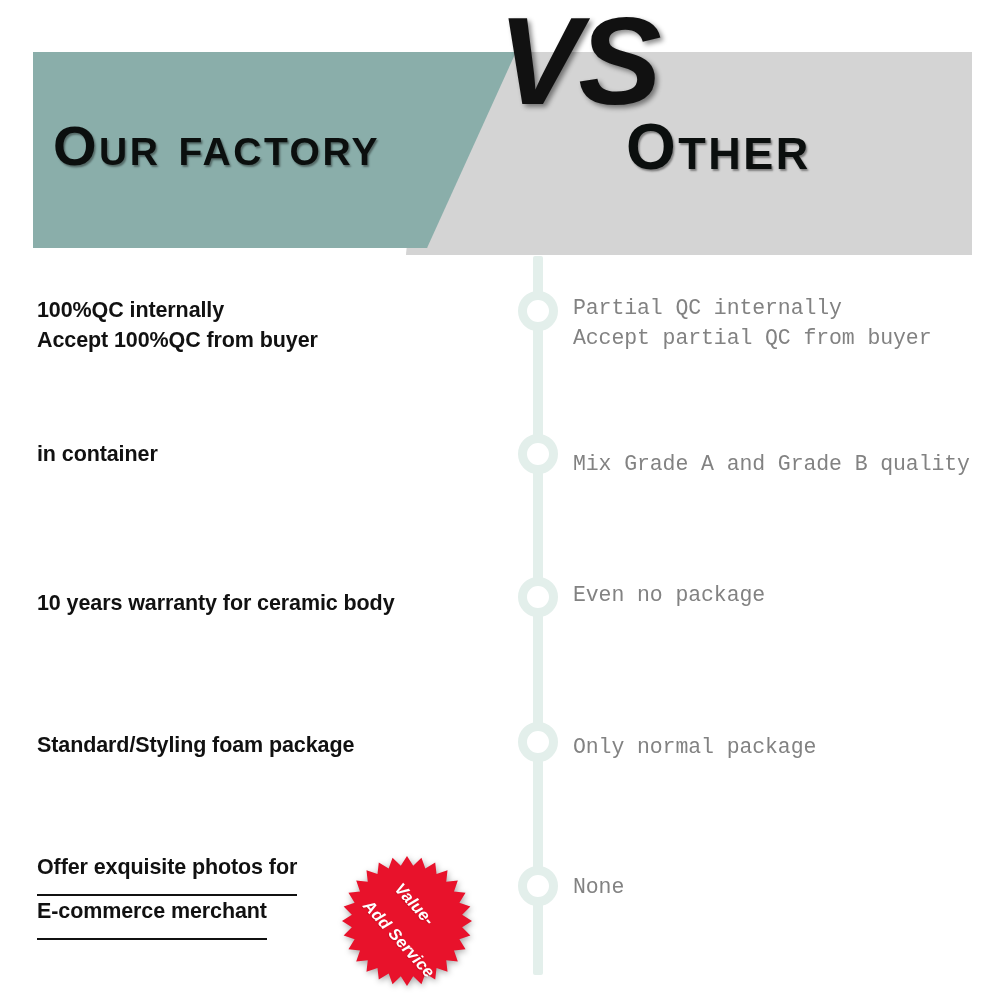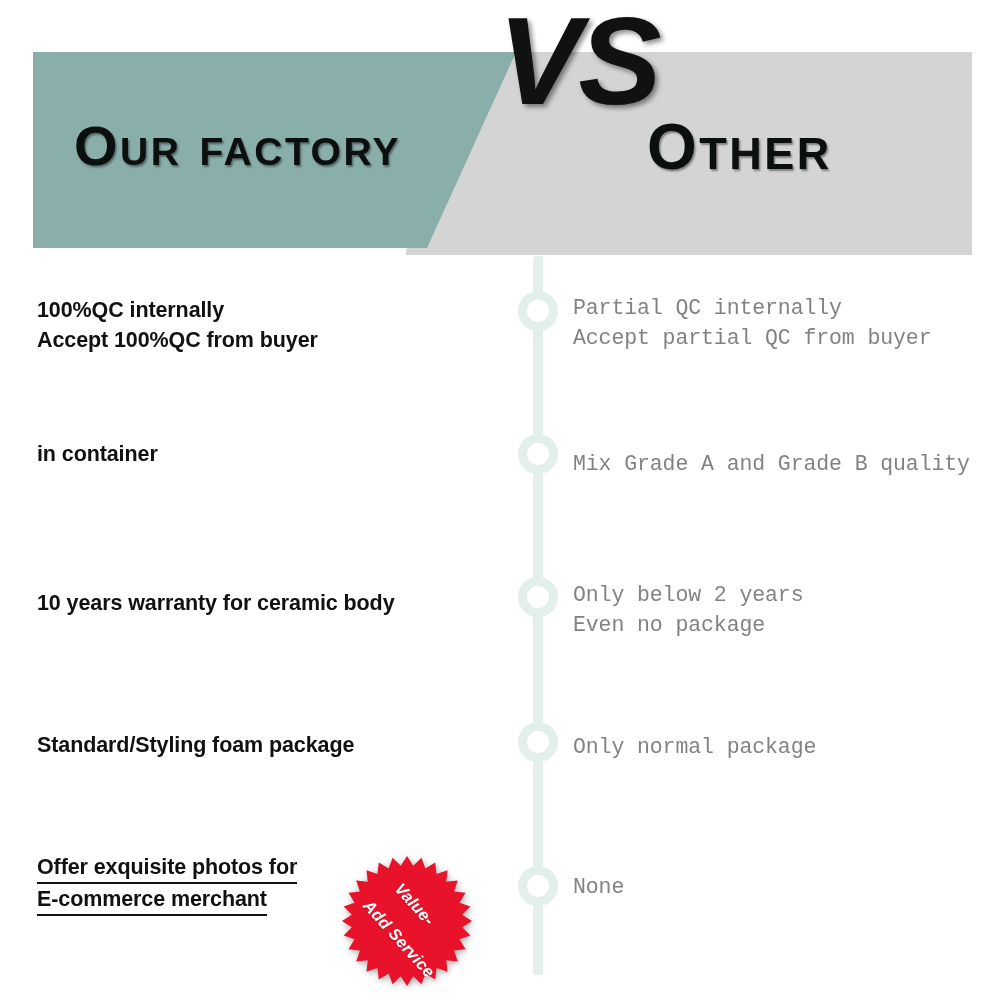--- a/index.html
+++ b/index.html
@@ -56,21 +56,20 @@
   .panel-title {
     position: absolute;
     font-family: "Liberation Sans", sans-serif;
     font-weight: 700;
     color: #0b0f0e;
     font-variant: small-caps;
     text-transform: lowercase;
     letter-spacing: 2.5px;
     white-space: nowrap;
     text-shadow: 1.5px 1.5px 2px rgba(0,0,0,0.40);
-    margin-left: 21px;
   }
   .panel-title:first-letter {
     text-transform: uppercase;
   }
 
   #title-left {
     left: 53px;
     top: 116px;
     font-size: 56px;
     line-height: 60px;
@@ -147,21 +146,21 @@
     font-weight: 400;
     font-size: 21.5px;
     line-height: 30px;
     color: #828282;
     letter-spacing: -0.1px;
   }
 
   .cell-left.underlined .line {
     display: inline-block;
     border-bottom: 2px solid #111111;
-    padding-bottom: 0;
+    padding-bottom: 12px;
   }
 
   
   .badge {
     position: absolute;
     left: 341px;
     top: 855px;
     width: 132px;
     height: 132px;
     z-index: 6;
@@ -240,21 +239,20 @@
     <div class="cell-right" style="top:449px">
       <div class="line">Mix Grade A and Grade B quality</div>
     </div>
   </div>
 
   <div class="row" style="top:0">
     <div class="cell-left" style="top:588px">
       <div class="line">10 years warranty for ceramic body</div>
     </div>
     <div class="cell-right" style="top:580px">
-      <div class="line">Only below 2 years</div>
       <div class="line">Even no package</div>
     </div>
   </div>
 
   <div class="row" style="top:0">
     <div class="cell-left" style="top:730px">
       <div class="line">Standard/Styling foam package</div>
     </div>
     <div class="cell-right" style="top:732px">
       <div class="line">Only normal package</div>

